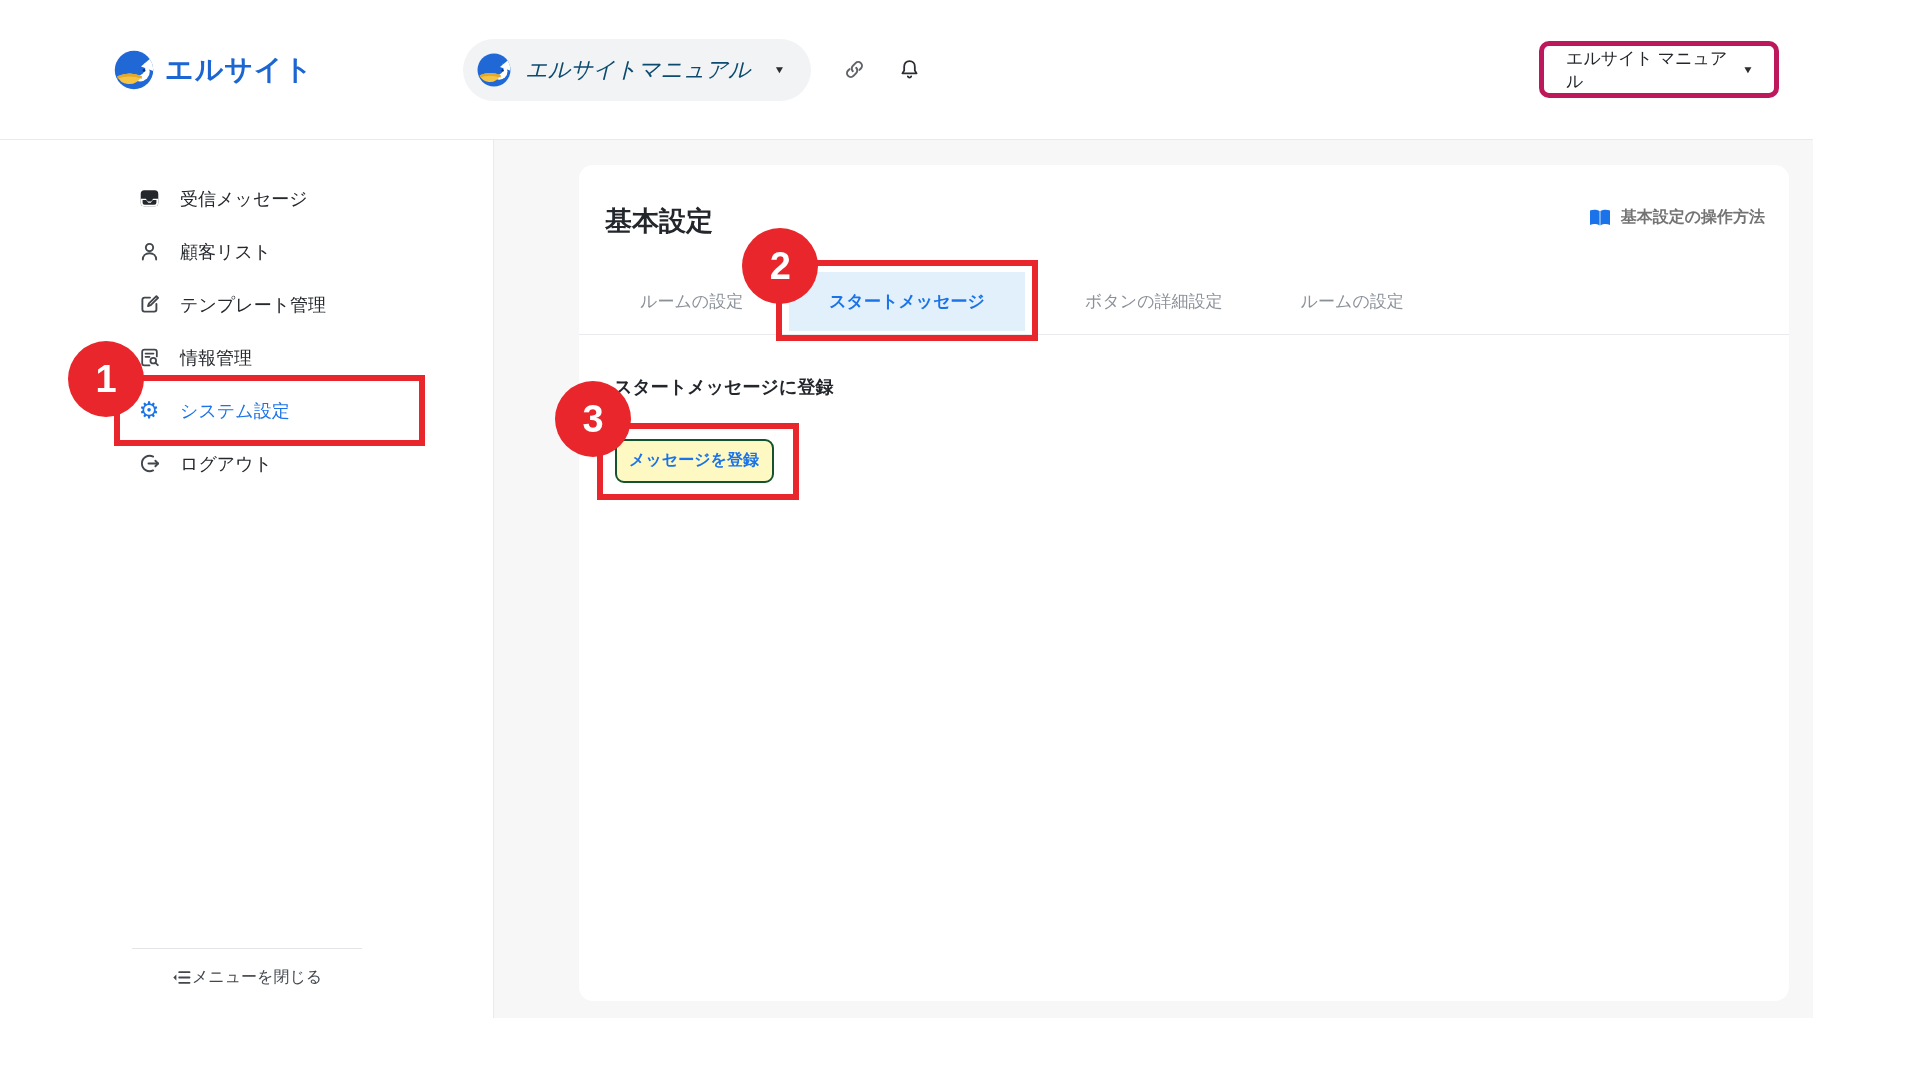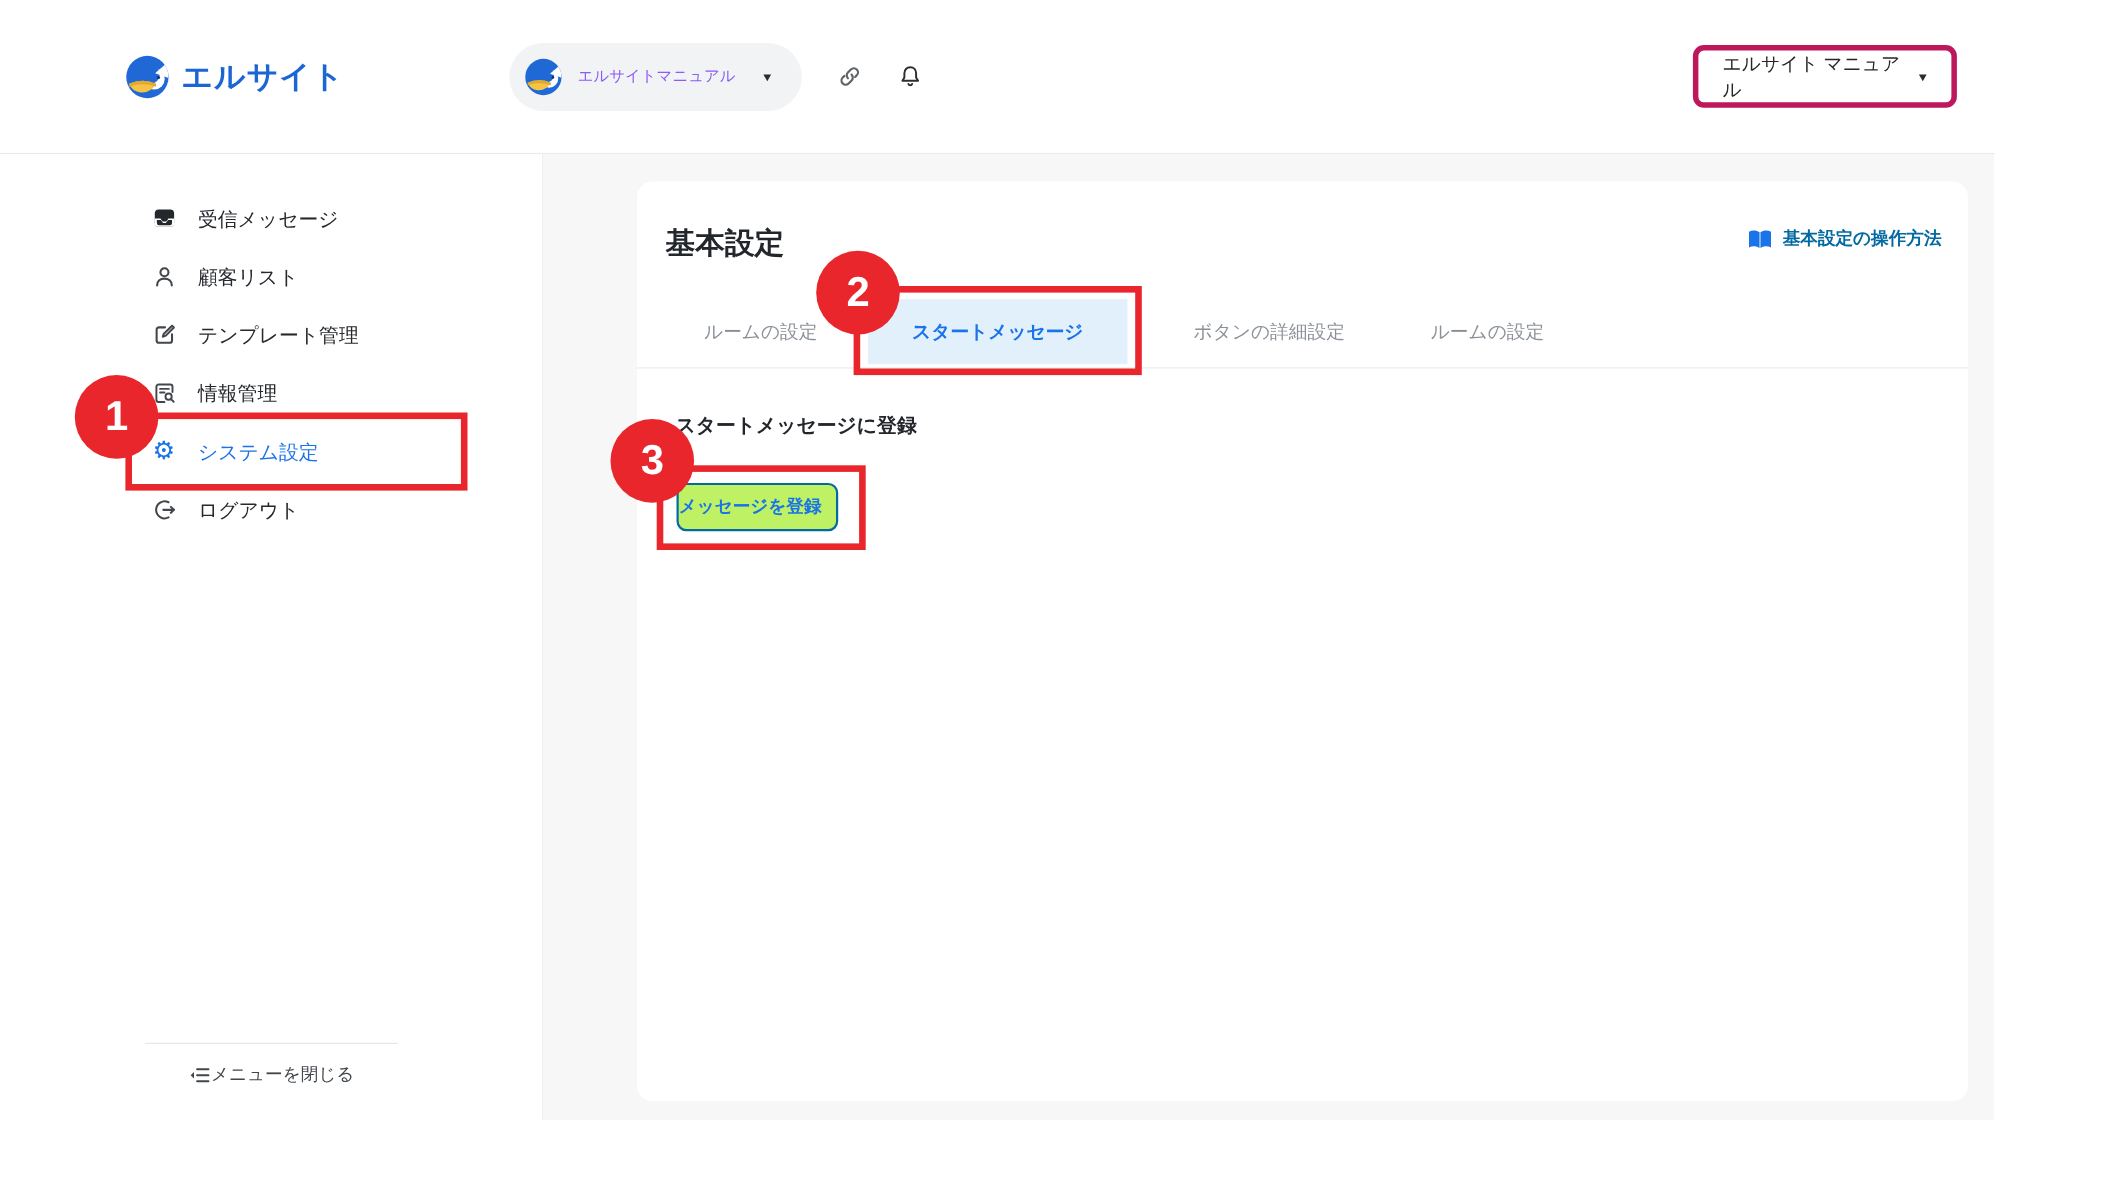--- a/index.html
+++ b/index.html
@@ -7,21 +7,21 @@
   body { font-family:"Liberation Sans","DejaVu Sans",sans-serif; color:#23262b; }
   .app { position:relative; width:1813px; height:1018px; background:#fff; }
 
   
   .header { height:140px; display:flex; align-items:center; padding:0 34px 0 113px;
             background:#fff; border-bottom:1px solid #e9eaee; }
   .logo { display:flex; align-items:center; gap:10px; cursor:pointer; }
   .logo-text { font-size:28px; font-weight:bold; color:#1b66d2; letter-spacing:1px; }
   .workspace { margin-left:150px; height:62px; display:flex; align-items:center; gap:13px;
                background:#f1f3f5; border-radius:31px; padding:0 26px 0 13px; cursor:pointer; }
-  .workspace-label { font-size:14px; color:#8b5cf6; }
+  .workspace-label { font-size:22px; color:#0c4a6e;font-style:italic; }
   .caret { font-size:12px; color:#2a2d31; line-height:1; transform:scaleY(.85); }
   .workspace .caret { margin-left:10px; }
   .hicon { margin-left:32px; display:flex; align-items:center; cursor:pointer; }
   .account { margin-left:auto; width:240px; height:57px; border:5px solid #be185d; border-radius:10px;
              background:#fff; display:flex; align-items:center; justify-content:space-between;
              padding:0 20px 0 22px; font-size:17px; cursor:pointer; }
 
   
   .body-row { display:flex; height:878px; }
   .sidebar { width:494px; background:#fff; border-right:1px solid #e9eaee;
@@ -35,35 +35,35 @@
   .footer-divider { width:230px; margin:0 auto; border-top:1px solid #e3e5e9; }
   .collapse-btn { margin-top:18px; display:flex; justify-content:center; align-items:center;
                   font-size:16px; color:#42474d; cursor:pointer; }
 
   .main { flex:1; background:#f7f7f8; padding:25px 24px 0 45px; }
   .card { background:#fff; border-radius:14px; height:836px; position:relative;margin-left:40px; }
 
   .card-head { display:flex; justify-content:space-between; align-items:flex-start;
                padding:38px 24px 0 26px; }
   .page-title { font-size:27px; font-weight:bold; color:#23262b; }
-  .help-link { display:flex; align-items:center; gap:9px; color:#0369a1; font-size:16px;
+  .help-link { display:flex; align-items:center; gap:9px; color:#737373; font-size:16px;
                font-weight:bold; cursor:pointer; margin-top:4px; }
 
   .tabs { display:flex; align-items:center; margin-top:30px; padding-left:35px;
           border-bottom:1px solid #e9eaee; height:66px; }
   .tab { padding:0 26px; font-size:17px; color:#8b9199; cursor:pointer; white-space:nowrap; }
   .tab-active-wrap { margin:0 20px; position:relative; z-index:2; }
   .tab.active { background:#e1f0fb; color:#1a73e8; font-weight:bold; padding:18px 40px; }
 
   .section { padding-left:35px; margin-top:40px; }
   .section-heading { font-size:18px; font-weight:bold; color:#23262b; }
   .section-desc { margin-top:16px; font-size:16px; line-height:30px; color:#5c6269; }
   .btn-wrap { display:inline-block; margin:24px 0 0 -17px; }
-  .register-btn { background:#bef264; border:2px solid #0369a1; border-radius:9px;
-                  color:#1a73e8; font-size:16px; font-weight:bold; padding:9px 13px 10px 0;
+  .register-btn { background:#fef9c3; border:2px solid #14532d; border-radius:9px;
+                  color:#1a73e8; font-size:16px; font-weight:bold; padding:9px 13px 10px 12px;
                   min-width:128px; cursor:pointer; }
 
   
   .ann-rect { border:6px solid #e8262b; }
   .ann-rect-side { position:absolute; left:114px; right:68px; top:-9px; bottom:-9px; z-index:1; }
   .ann-rect-tab { position:absolute; inset:-12px -13px -10px -13px; z-index:3; }
   .btn-wrap.ann-rect { padding:10px 19px 11px 12px; }
   .ann-num { position:absolute; width:76px; height:76px; border-radius:50%; background:#e8262b;
              color:#fff; font-size:38px; font-weight:bold; display:flex; align-items:center;
              justify-content:center; z-index:6; }

